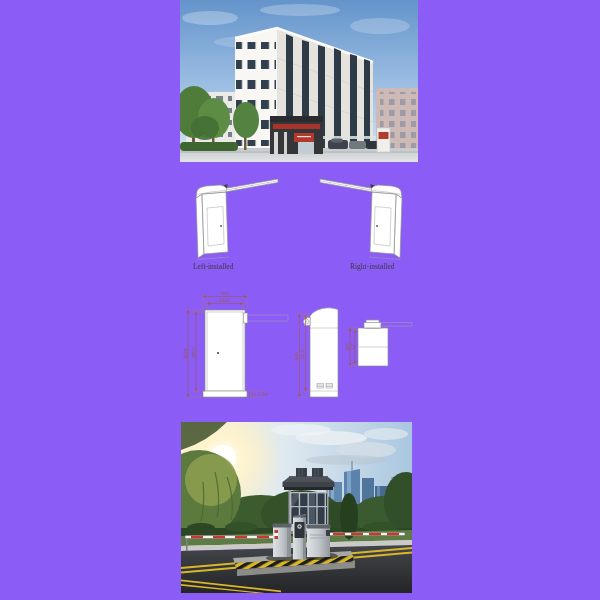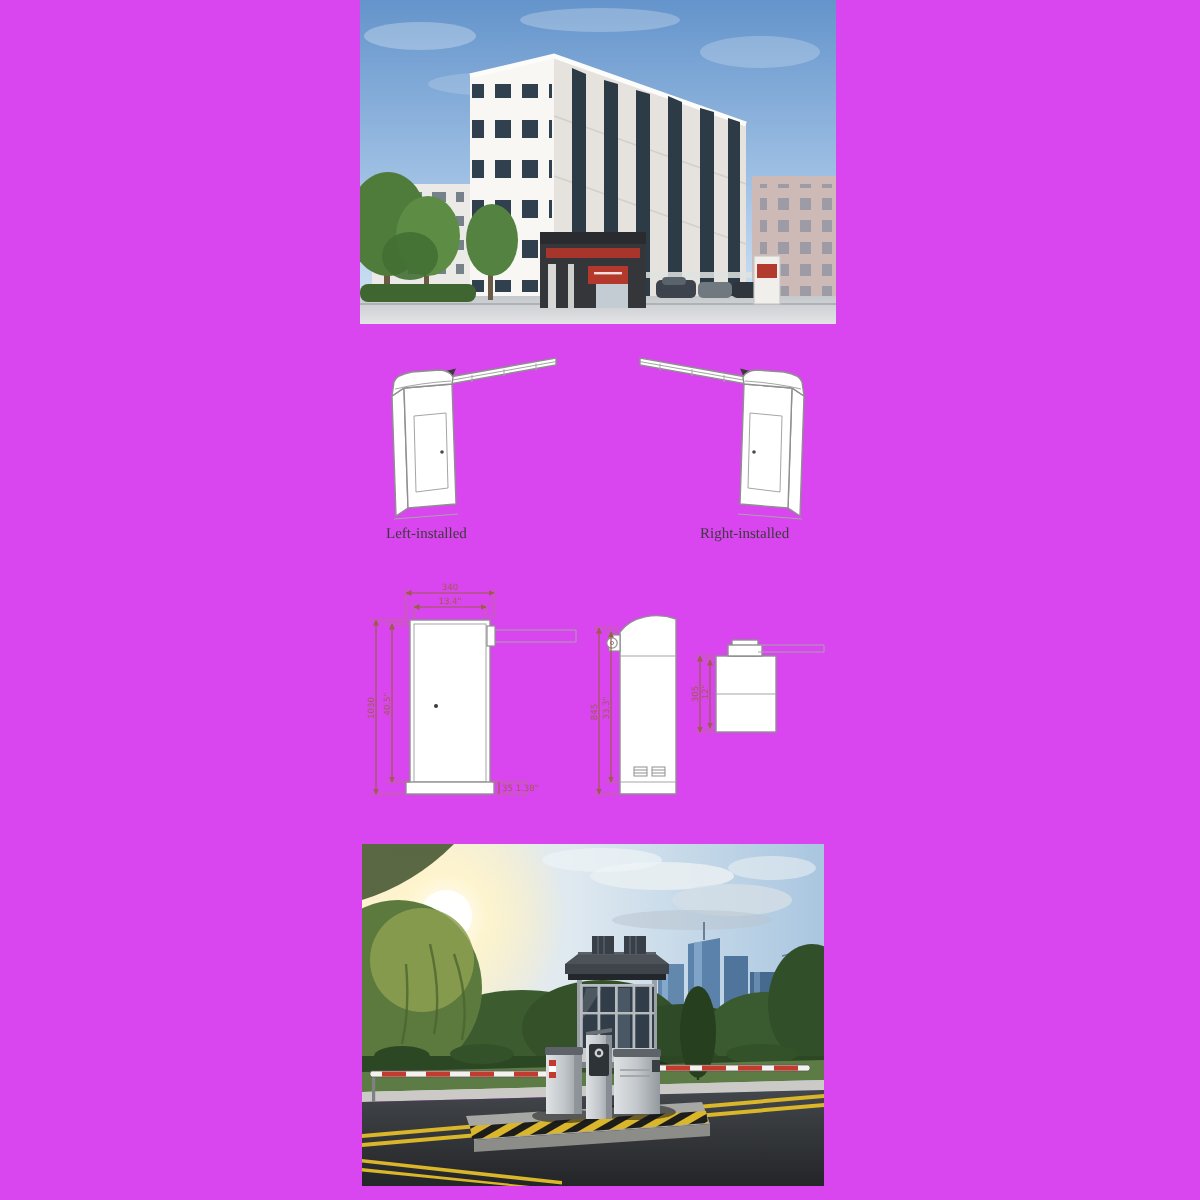--- a/index.html
+++ b/index.html
@@ -1,16 +1,16 @@
 <!DOCTYPE html>
 <html><head>
 <meta charset="utf-8">
 <style>
   html,body{margin:0;padding:0;background:#ffffff;}
-  .canvas{position:relative;width:600px;height:600px;background:#d946ef;overflow:hidden;
+  .canvas{position:relative;width:600px;height:600px;background:#8b5cf6;overflow:hidden;
           font-family:"Liberation Sans",sans-serif;}
   .abs{position:absolute;}
   svg{display:block;}
   .dimtxt{font:4.3px "DejaVu Sans",sans-serif;fill:#9c5c4c;}
   .lbl{font:7.5px "Liberation Serif",serif;fill:#3b3b3b;}
   .dline{stroke:#9c5c4c;stroke-width:.6;fill:none;}
   .eline{stroke:#b07a6a;stroke-width:.45;fill:none;}
   .gline{stroke:#8f8f8f;stroke-width:.7;fill:#ffffff;}
   .gline2{stroke:#a5a5a5;stroke-width:.5;fill:none;}
 </style>

